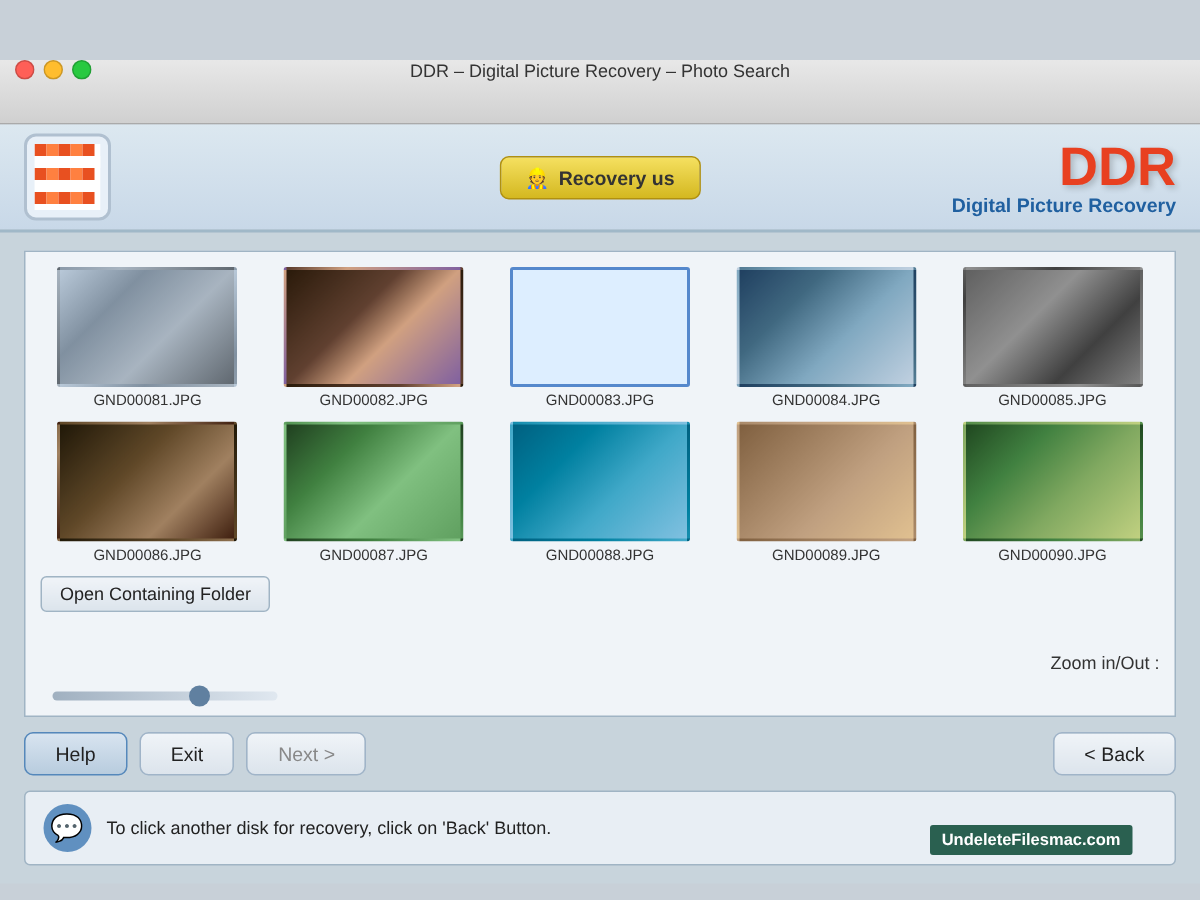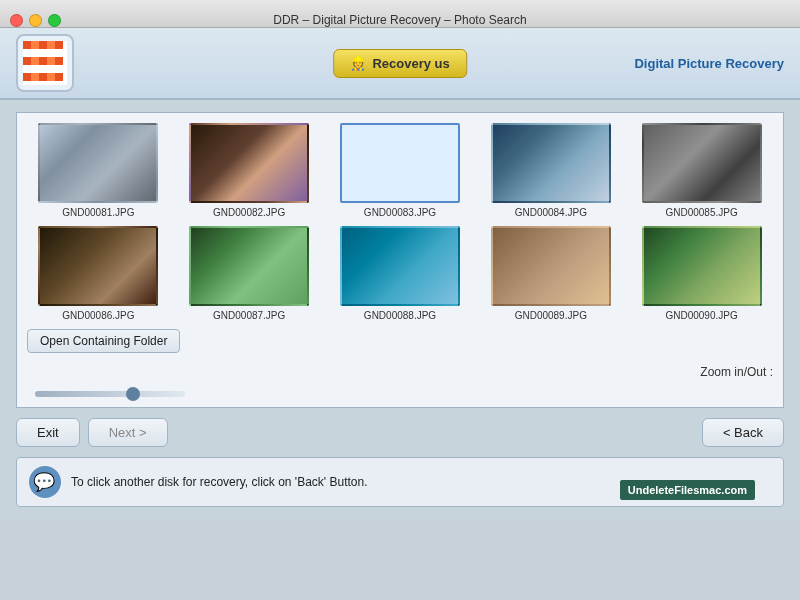--- a/index.html
+++ b/index.html
@@ -8,26 +8,27 @@
       height: 600px;
       font-family: -apple-system, 'Helvetica Neue', Arial, sans-serif;
       background: #c8d0d8;
       overflow: hidden;
       position: relative;
     }
 
     
     .title-bar {
       background: linear-gradient(to bottom, #e8e8e8, #d0d0d0);
-      height: 28px;
-      display: flex;
-      align-items: flex-end;
+      height: 43px;
+      display: flex;
+      align-items: flex-start;
       justify-content: center;
       border-bottom: 1px solid #aaa;
       position: relative;
+      margin-top: 40px;
     }
     .title-bar-buttons {
       position: absolute;
       left: 10px;
       display: flex;
       gap: 6px;
     }
     .tb-btn {
       width: 13px;
       height: 13px;
@@ -157,20 +158,21 @@
       border-radius: 4px;
       padding: 4px 12px;
       font-size: 12px;
       cursor: pointer;
       color: #222;
     }
     .zoom-label {
       margin-left: auto;
       font-size: 12px;
       color: #333;
+      margin-top: 15px;
     }
     .zoom-slider {
       width: 150px;
       height: 6px;
       background: linear-gradient(to right, #a0b0c0, #e0e8f0);
       border-radius: 3px;
       position: relative;
       margin-left: 8px;
     }
     .zoom-thumb {
@@ -317,20 +319,21 @@
       <rect x="8" y="40" width="8" height="4" fill="#fff"></rect>
     </svg>
   </div>
 
   <button class="contact-btn">
     <span>👷</span>
     <span>Recovery us</span>
   </button>
 
   <div class="ddr-brand">
+    <div class="ddr-title">DDR</div>
     <div class="ddr-subtitle">Digital Picture Recovery</div>
   </div>
 </div>
 
 <div class="main">
 
   <div class="photo-panel">
     <div class="photo-grid" id="photo-grid">
 
     <div class="photo-item">
@@ -398,20 +401,21 @@
     <div class="panel-footer">
       <button class="open-folder-btn">Open Containing Folder</button>
       <span class="zoom-label">Zoom in/Out :</span>
       <div class="zoom-slider">
         <div class="zoom-thumb"></div>
       </div>
     </div>
   </div>
 
   <div class="nav-row">
+    <button class="nav-btn active">Help</button>
     <button class="nav-btn">Exit</button>
     <button class="nav-btn disabled">Next &gt;</button>
     <button class="nav-btn nav-btn-right">&lt; Back</button>
   </div>
 
   <div class="status-bar">
     <div class="status-icon">💬</div>
     <span class="status-text">To click another disk for recovery, click on 'Back' Button.</span>
     <div class="watermark">UndeleteFilesmac.com</div>
   </div>

